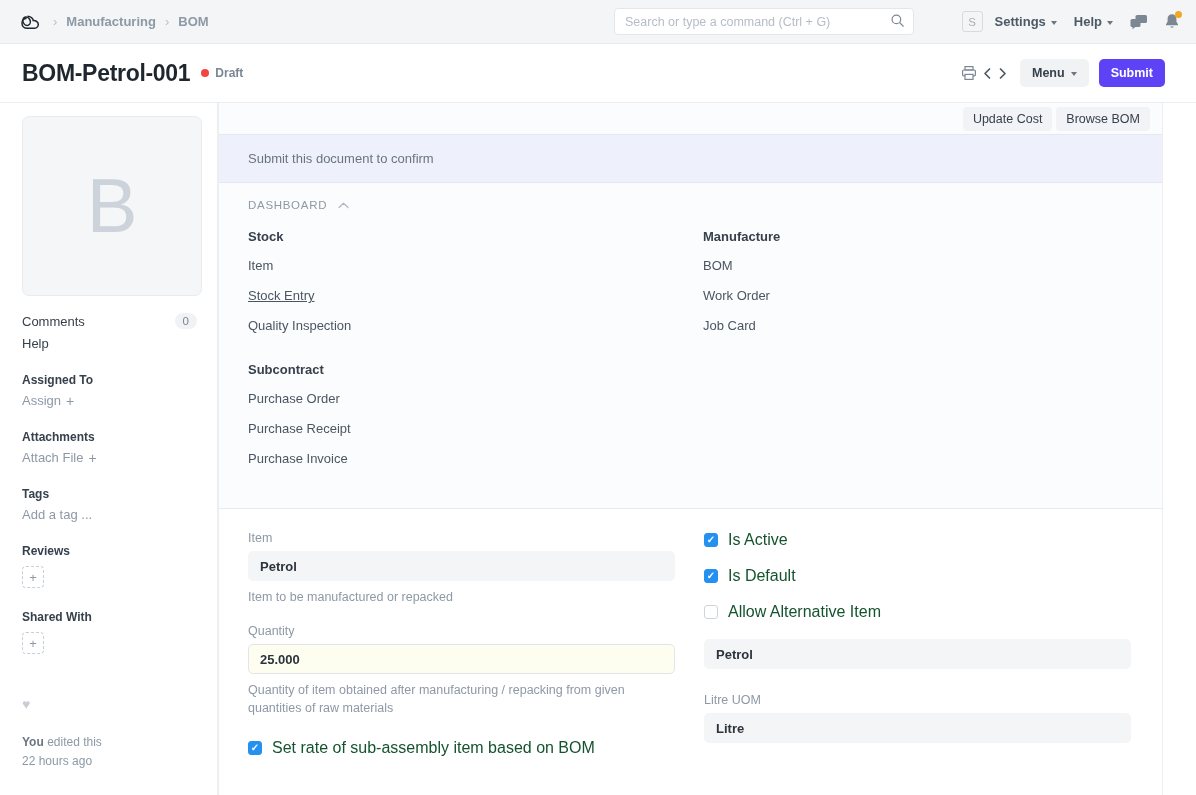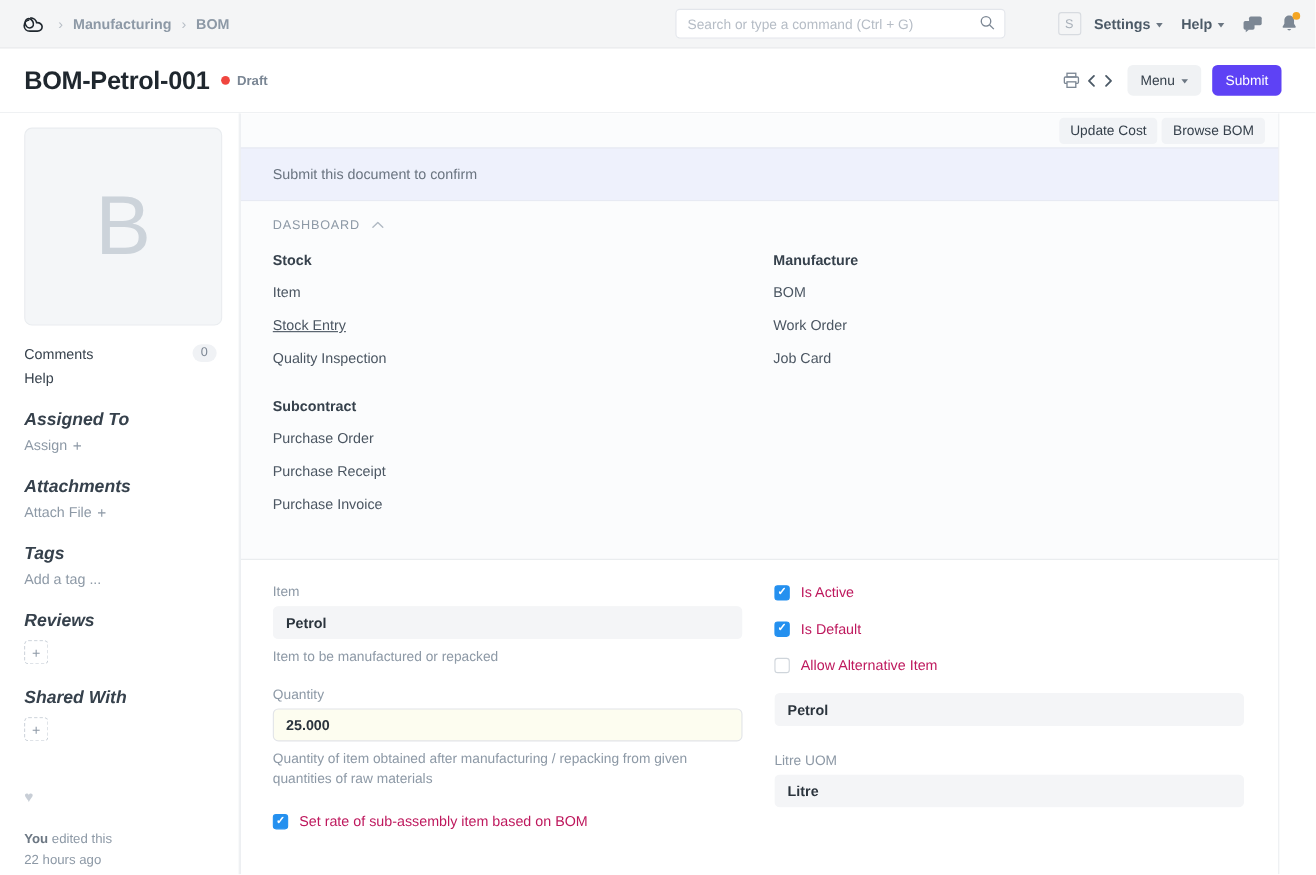--- a/index.html
+++ b/index.html
@@ -79,21 +79,21 @@
   .status-dot { width: 8px; height: 8px; border-radius: 50%; background: #f0463f; }
   .status-text { font-size: 12px; font-weight: bold; color: #7a8694; }
   .head-right { margin-left: auto; display: flex; align-items: center; gap: 0; }
   .icon-btn {
     width: 22px; height: 22px; display: flex; align-items: center; justify-content: center;
     cursor: pointer; color: #7c8794;
   }
   .chev-btn { width: 15px; height: 22px; display: flex; align-items: center; justify-content: center; cursor: pointer; }
   .btn {
     font-family: "Liberation Sans", sans-serif;
-    font-size: 12.5px; font-weight: normal;
+    font-size: 12.5px; font-weight: bold;
     border-radius: 5px; border: none;
     padding: 7px 12px; cursor: pointer; white-space: nowrap;
   }
   .btn-default { background: #f0f2f4; color: #36414c; display: flex; align-items: center; gap: 6px; }
   .btn-primary { background: #5e42f5; color: #fff; }
   .menu-btn { margin-left: 10px; }
   .submit-btn { margin-left: 10px; }
 
   
   .body-wrap { display: flex; height: 692px; background: #fff; }
@@ -120,21 +120,21 @@
   .sb-label { font-size: 13px; color: #36414c; cursor: pointer; }
   .sb-count {
     background: #f0f2f5; color: #7d8794; font-size: 11.5px;
     border-radius: 9px; padding: 2px 8px; min-width: 22px; text-align: center;
   }
   .sb-sub {
     font-size: 13px; color: #8d99a6; margin-top: 6px;
     display: flex; align-items: center; gap: 5px; cursor: pointer;
   }
   .sb-plus { font-size: 14px; color: #8d99a6; line-height: 1; }
-  .sb-head { font-size: 16px; font-weight: bold; color: #36414c; margin-top: 22px; font-style: italic; }
+  .sb-head { font-size: 12px; font-weight: bold; color: #36414c; margin-top: 22px; }
   .dash-box {
     width: 22px; height: 22px; margin-top: 8px;
     border: 1px dashed #c7ced6; border-radius: 4px;
     display: flex; align-items: center; justify-content: center;
     color: #8d99a6; font-size: 13px; cursor: pointer;
   }
   .heart { margin-top: 42px; color: #c8ced6; font-size: 14px; cursor: pointer; }
   .footer-note { margin-top: 21px; font-size: 12px; color: #8d99a6; line-height: 1.6; }
   .footer-note b { color: #6c7783; }
 
@@ -194,21 +194,21 @@
   .field-desc { font-size: 12.5px; color: #8d99a6; margin-top: 7px; line-height: 1.45; max-width: 400px; }
   .check-row { display: flex; align-items: center; gap: 10px; margin-bottom: 18px; }
   .cb {
     width: 14px; height: 14px; border-radius: 3px; flex: 0 0 14px;
     display: flex; align-items: center; justify-content: center;
     cursor: pointer;
   }
   .cb.on { background: #2490ef; border: 1px solid #2490ef; }
   .cb.off { background: #fff; border: 1px solid #cfd5db; }
   .cb-mark { color: #fff; font-size: 10px; line-height: 1; font-weight: bold; }
-  .check-label { font-size: 13px; color: #be185d; }
+  .check-label { font-size: 16px; color: #14532d; }
   .cb-row-spaced { margin-top: 22px; }
 </style>
 </head>
 <body>
 
 <div class="navbar">
   <div class="logo">
     <svg width="22" height="18" viewBox="0 0 22 18" fill="none">
       <path d="M7.5 3.2c3.2 0 5.4 2.3 5.8 4.4 2.8-.2 5 1.6 5 3.8 0 2.2-1.9 3.9-4.3 3.9H7.2C4.3 15.3 2 13.2 2 10.3c0-2.7 2-4.8 4.6-5.1" stroke="#1f272e" stroke-width="1.5" fill="none"></path>
       <ellipse cx="6.6" cy="8.2" rx="3.6" ry="4.3" transform="rotate(-25 6.6 8.2)" stroke="#1f272e" stroke-width="1.5" fill="none"></ellipse>

